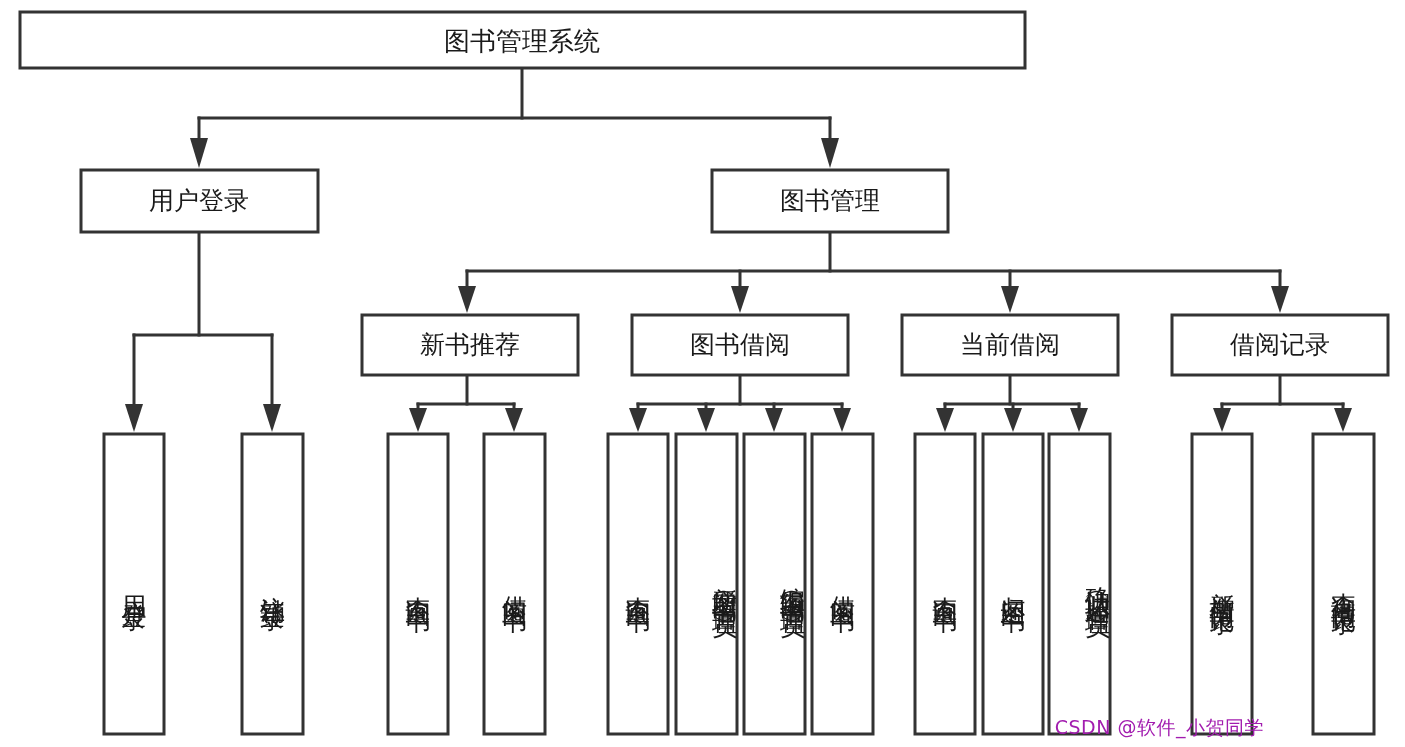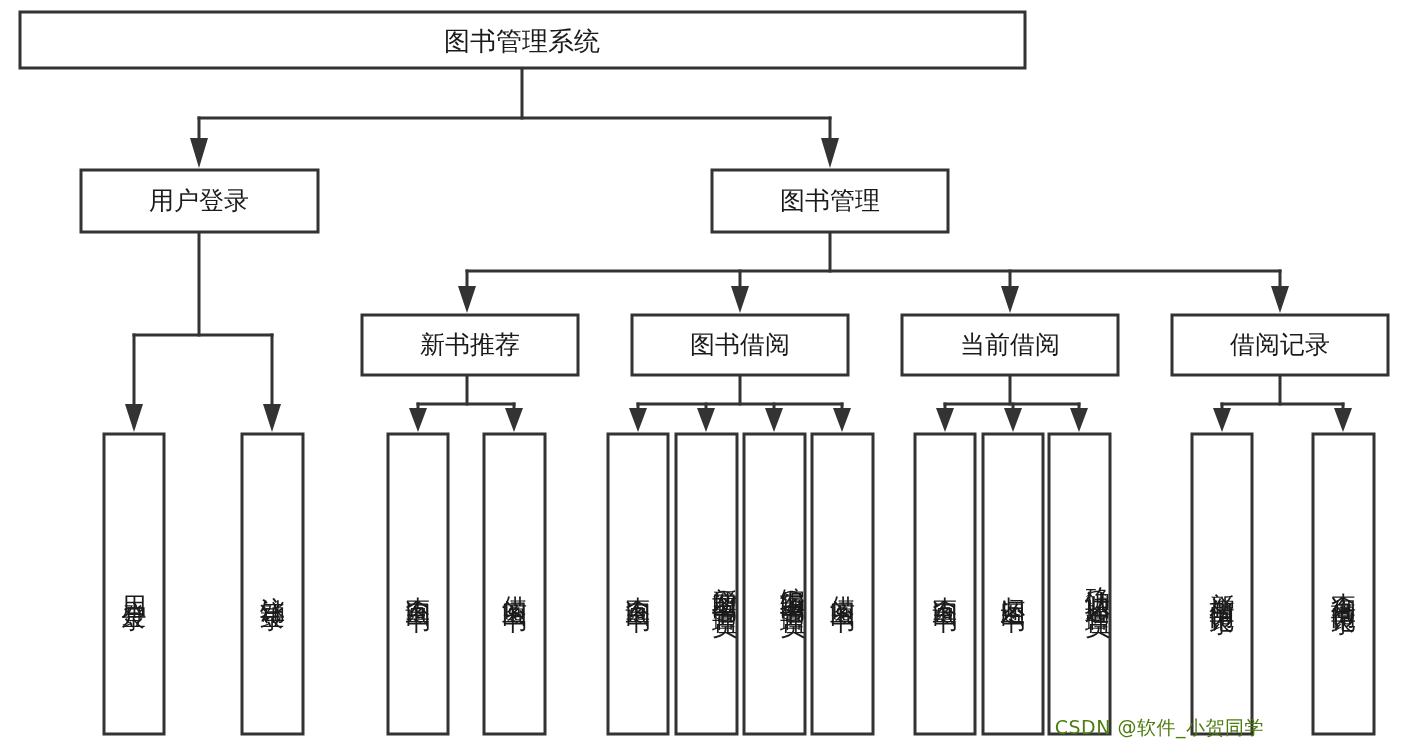--- a/index.html
+++ b/index.html
@@ -64,21 +64,21 @@
     justify-content: center;
     white-space: nowrap;
     pointer-events: none;
   }
   .watermark {
     position: absolute;
     right: 8px;
     bottom: 6px;
     font-family: "DejaVu Sans", "Liberation Sans", sans-serif;
     font-size: 19px;
-    color: #4d7c0f;
+    color: #a21caf;
     white-space: nowrap;
     letter-spacing: 0.5px;
   }
 </style>
 </head>
 <body>
 
 <div id="diagram-root">
 
   <svg class="flow" viewBox="0 0 1405 747">

